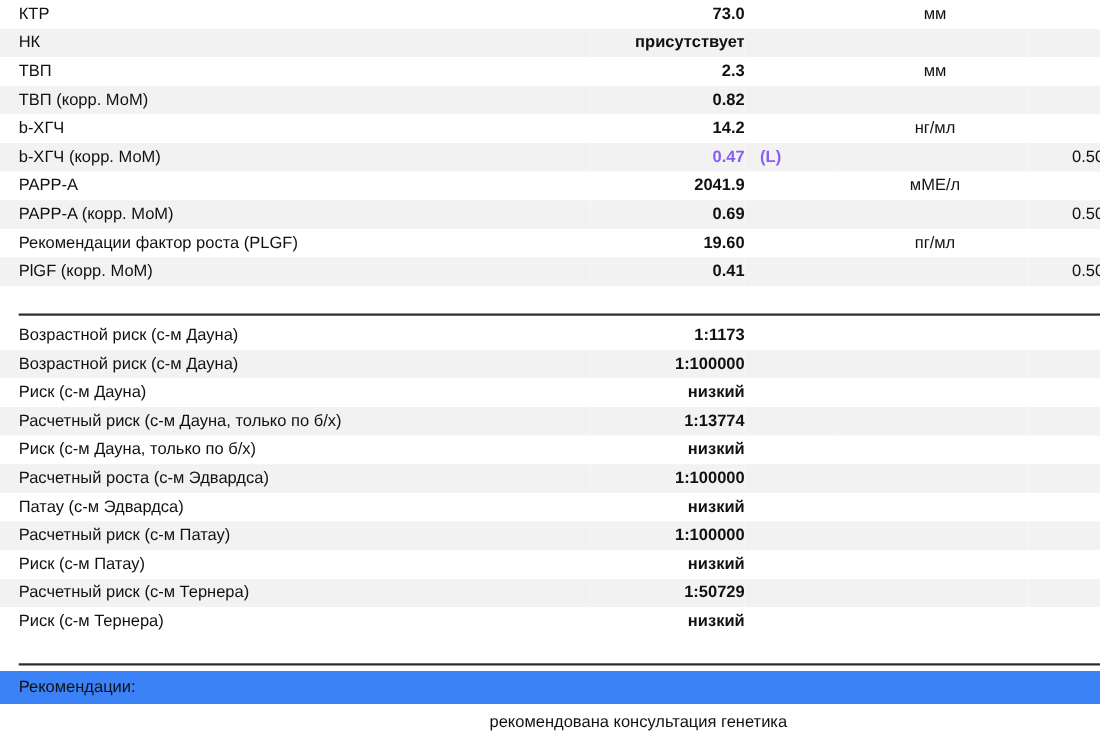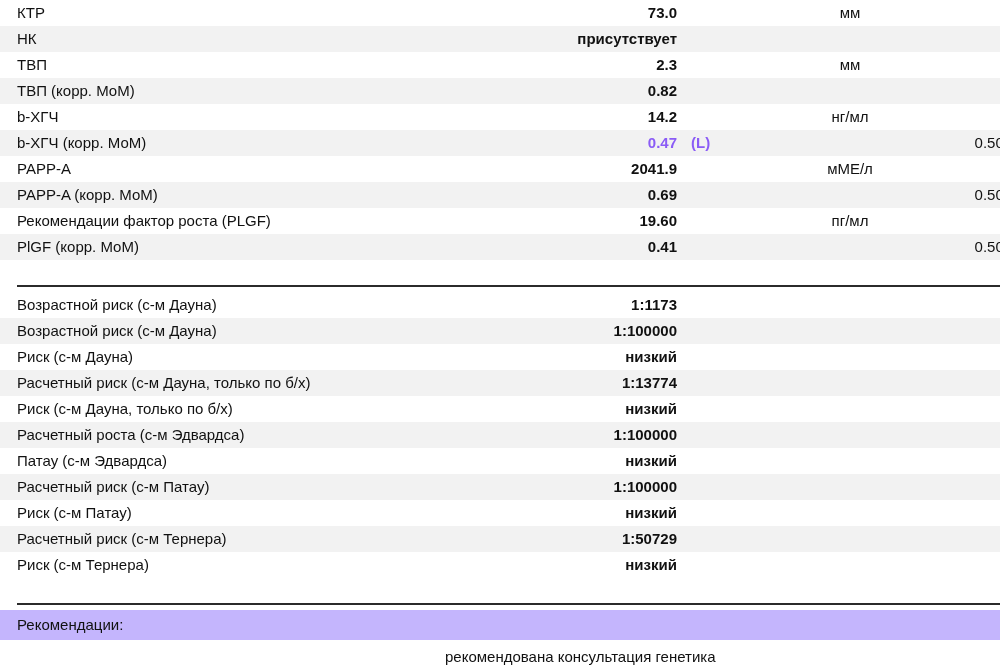--- a/index.html
+++ b/index.html
@@ -65,21 +65,21 @@
   .rule-line {
     position: absolute;
     left: 17px;
     right: 0;
     top: 5px;
     height: 2px;
     background: #2b2b2b;
   }
 
   
-  .reco-label-row { height: 30px; background: #c4b5fd; padding-left: 48px; }
+  .reco-label-row { height: 30px; background: #3b82f6; padding-left: 48px; }
   .reco-label-row td {
     height: 30px;
     padding: 0 0 0 17px;
     line-height: 30px;
     font-weight: normal;
     text-align: left;
   }
   .reco-text-row { height: 34px; background: #ffffff; }
   .reco-text-row td {
     height: 34px;

